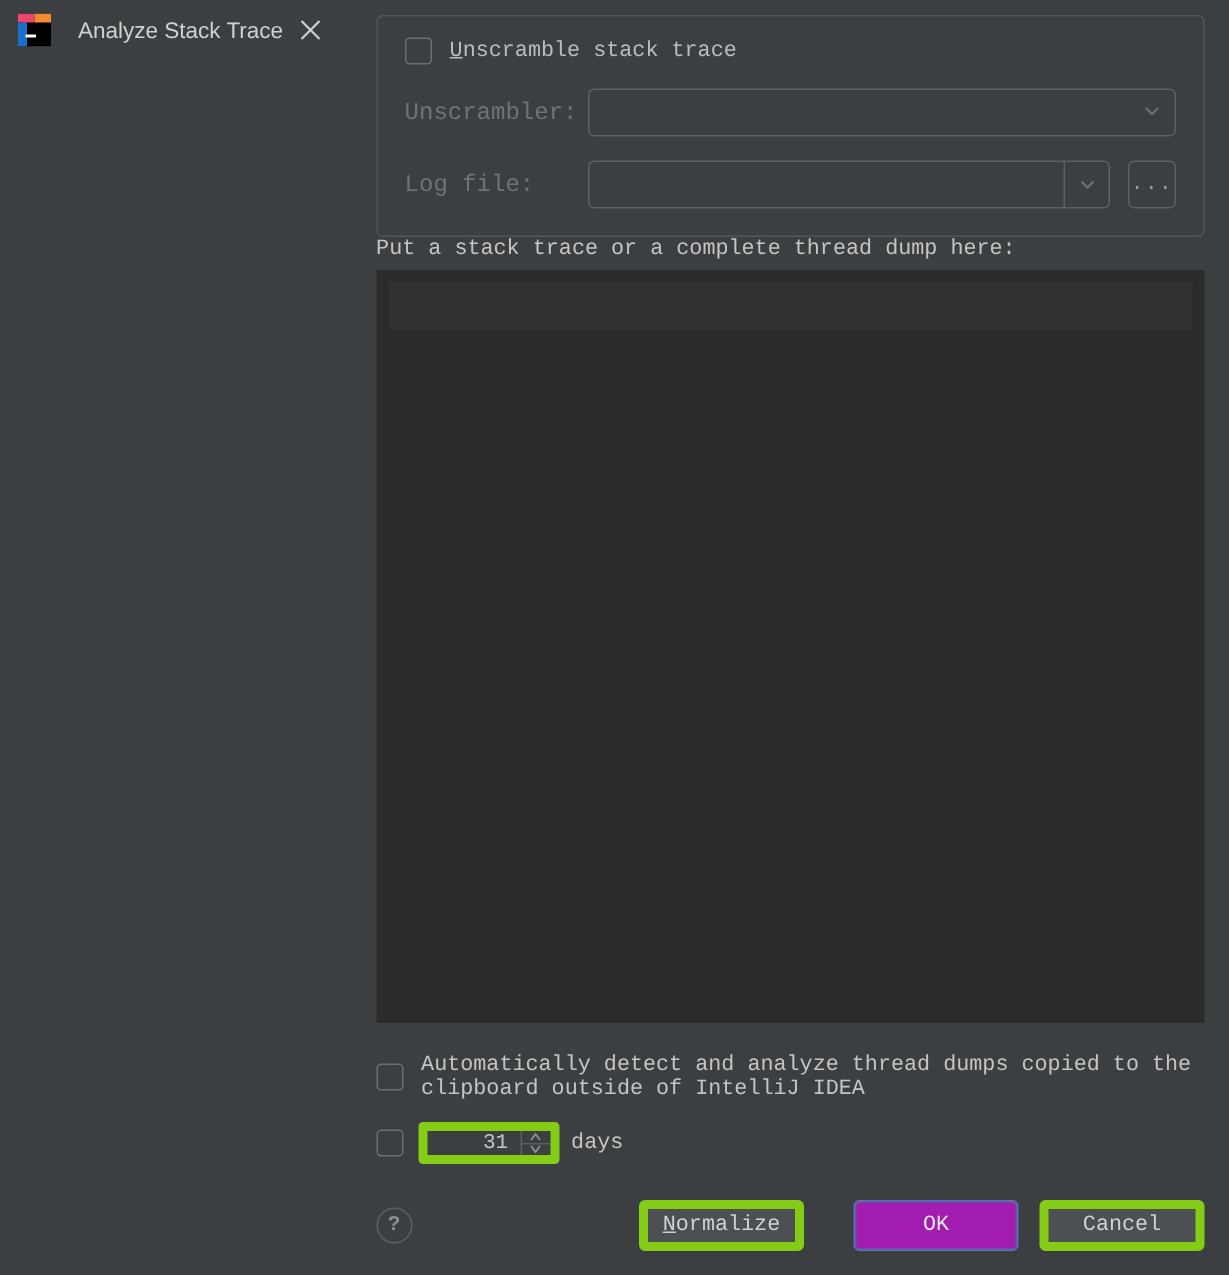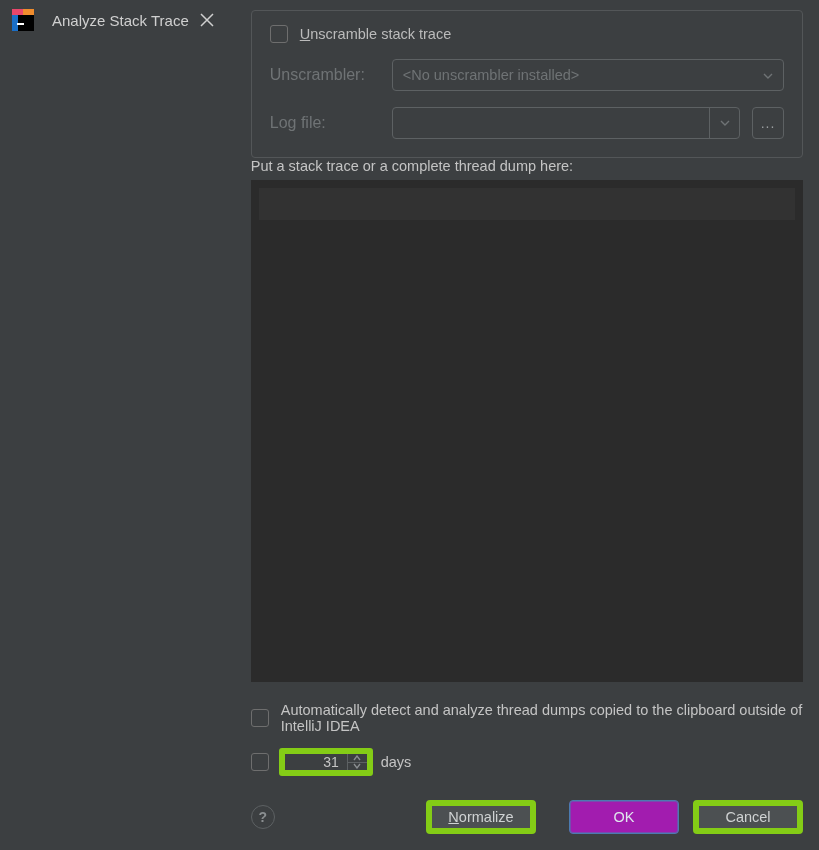--- a/index.html
+++ b/index.html
@@ -52,20 +52,21 @@
       color: #cfcfcf;
       cursor: pointer;
     }
     .close-btn svg { width: 16px; height: 16px; }
 
     .content {
       flex: 1;
       display: flex;
       flex-direction: column;
       padding: 10px 16px 16px 16px;
+      font-family: Liberation Mono, monospace;
     }
 
     
     .panel {
       border: 1px solid #535658;
       border-radius: 4px;
       padding: 14px 18px 18px 18px;
       display: flex;
       flex-direction: column;
       gap: 16px;
@@ -281,21 +282,20 @@
   <div class="content">
 
     <div class="panel">
       <div class="row">
         <div class="chk"></div>
         <span class="lbl"><span class="mn">U</span><span>nscramble stack trace</span></span>
       </div>
       <div class="row">
         <span class="field-label">Unscrambler:</span>
         <div class="select">
-          <span>&lt;No unscrambler installed&gt;</span>
           <span class="chev">
             <svg viewBox="0 0 10 7">
                 <path d="M1 1 L5 5 L9 1" stroke="currentColor" stroke-width="1.4" fill="none"></path>
               </svg>
           </span>
         </div>
       </div>
       <div class="row">
         <span class="field-label">Log file:</span>
         <div class="text-input">

